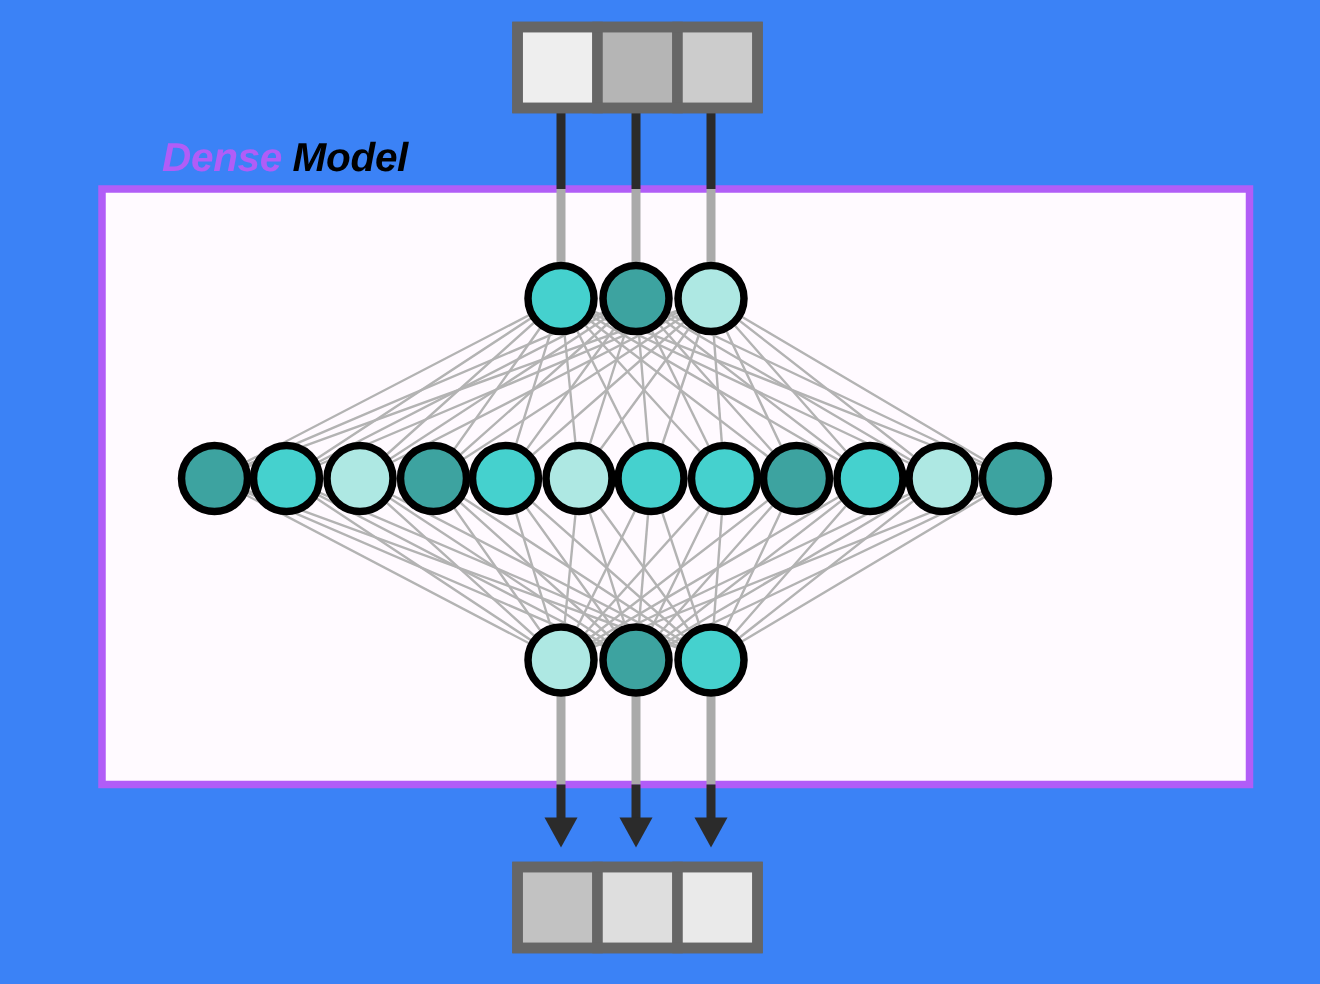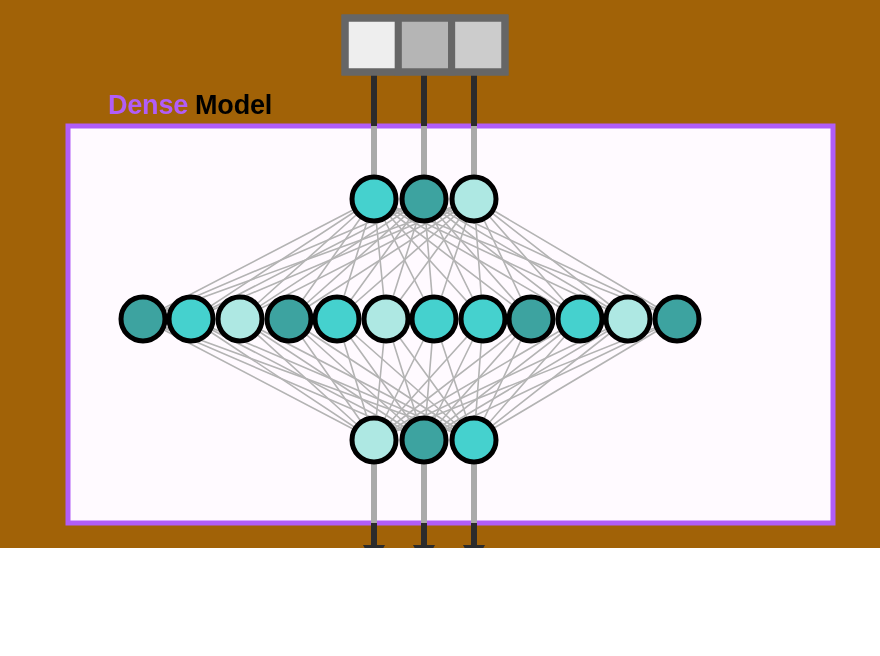--- a/index.html
+++ b/index.html
@@ -7,23 +7,24 @@
     margin: 0;
     padding: 0;
     background: #ffffff;
   }
   body {
     font-family: "Liberation Sans", sans-serif;
   }
   #canvas {
     position: relative;
     width: 880px;
-    height: 548px;
-    background: #a16207;
+    height: 656px;
+    background: #3b82f6;
     overflow: hidden;
+    font-style: italic;
   }
   #diagram-svg {
     position: absolute;
     top: 0;
     left: 0;
     width: 880px;
     height: 656px;
   }
   .label-text {
     font-weight: bold;

